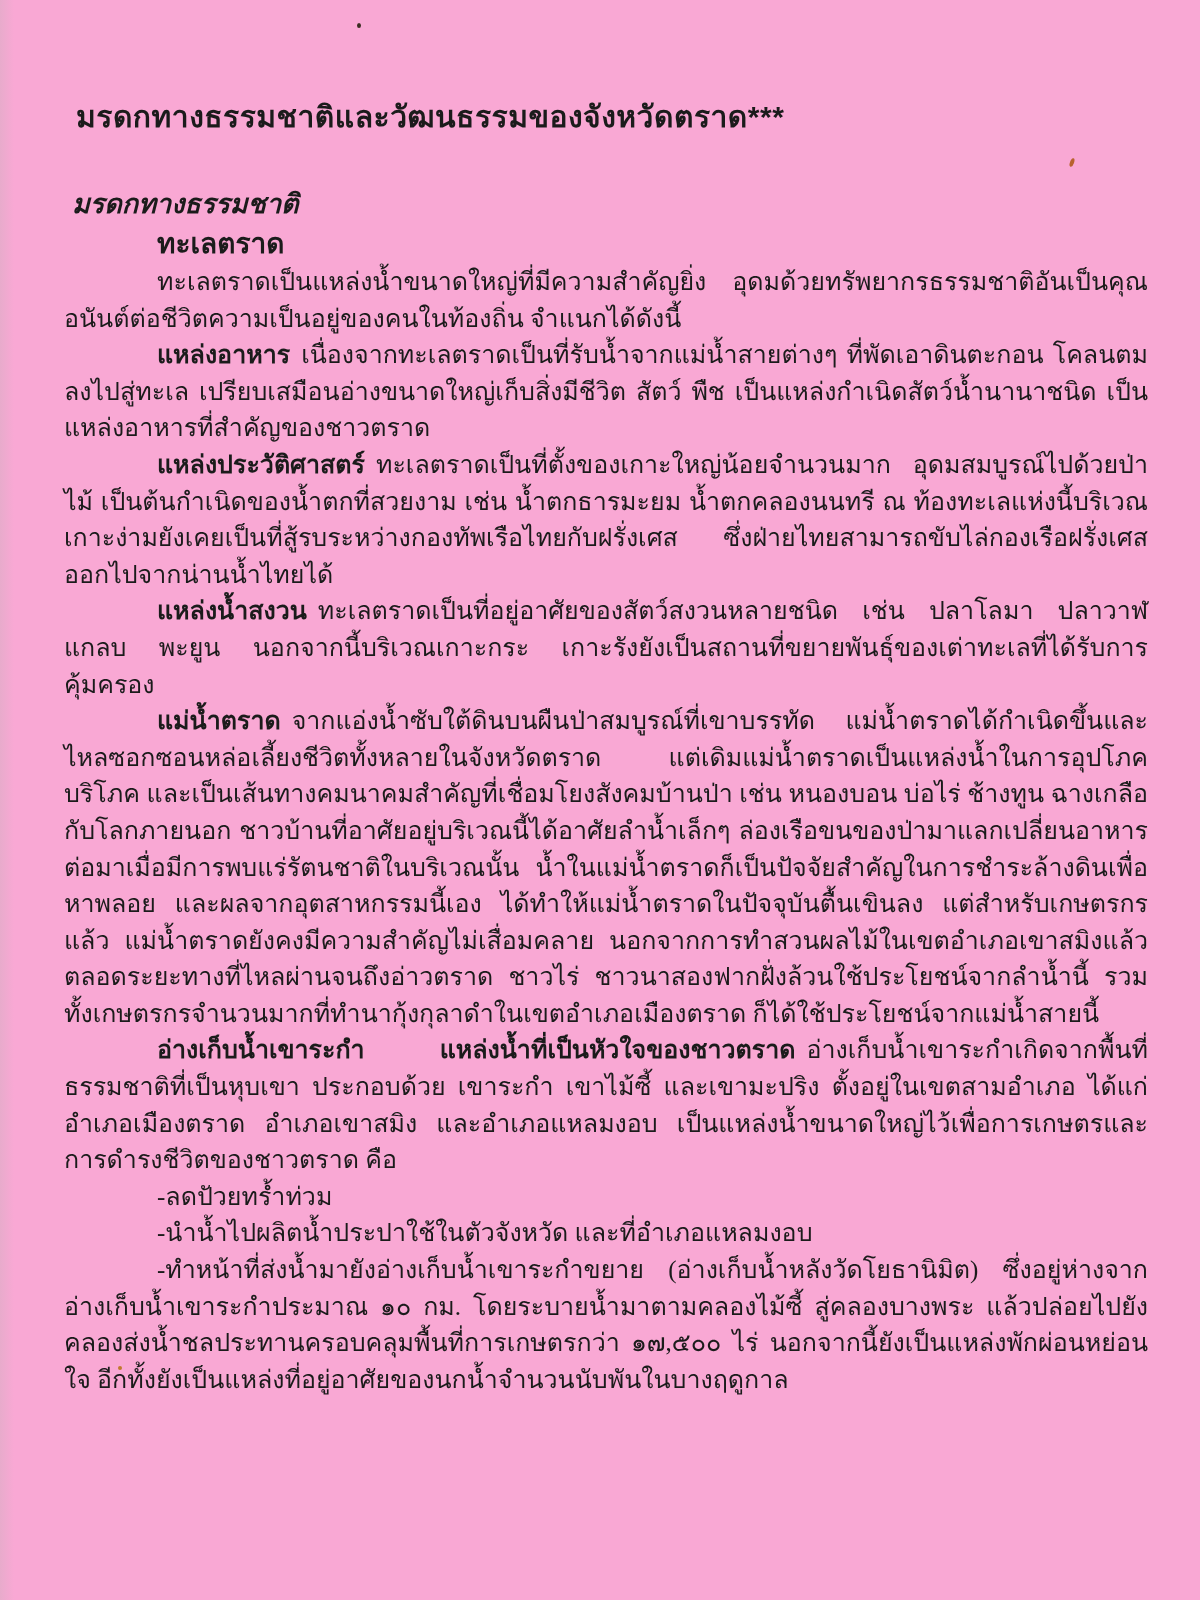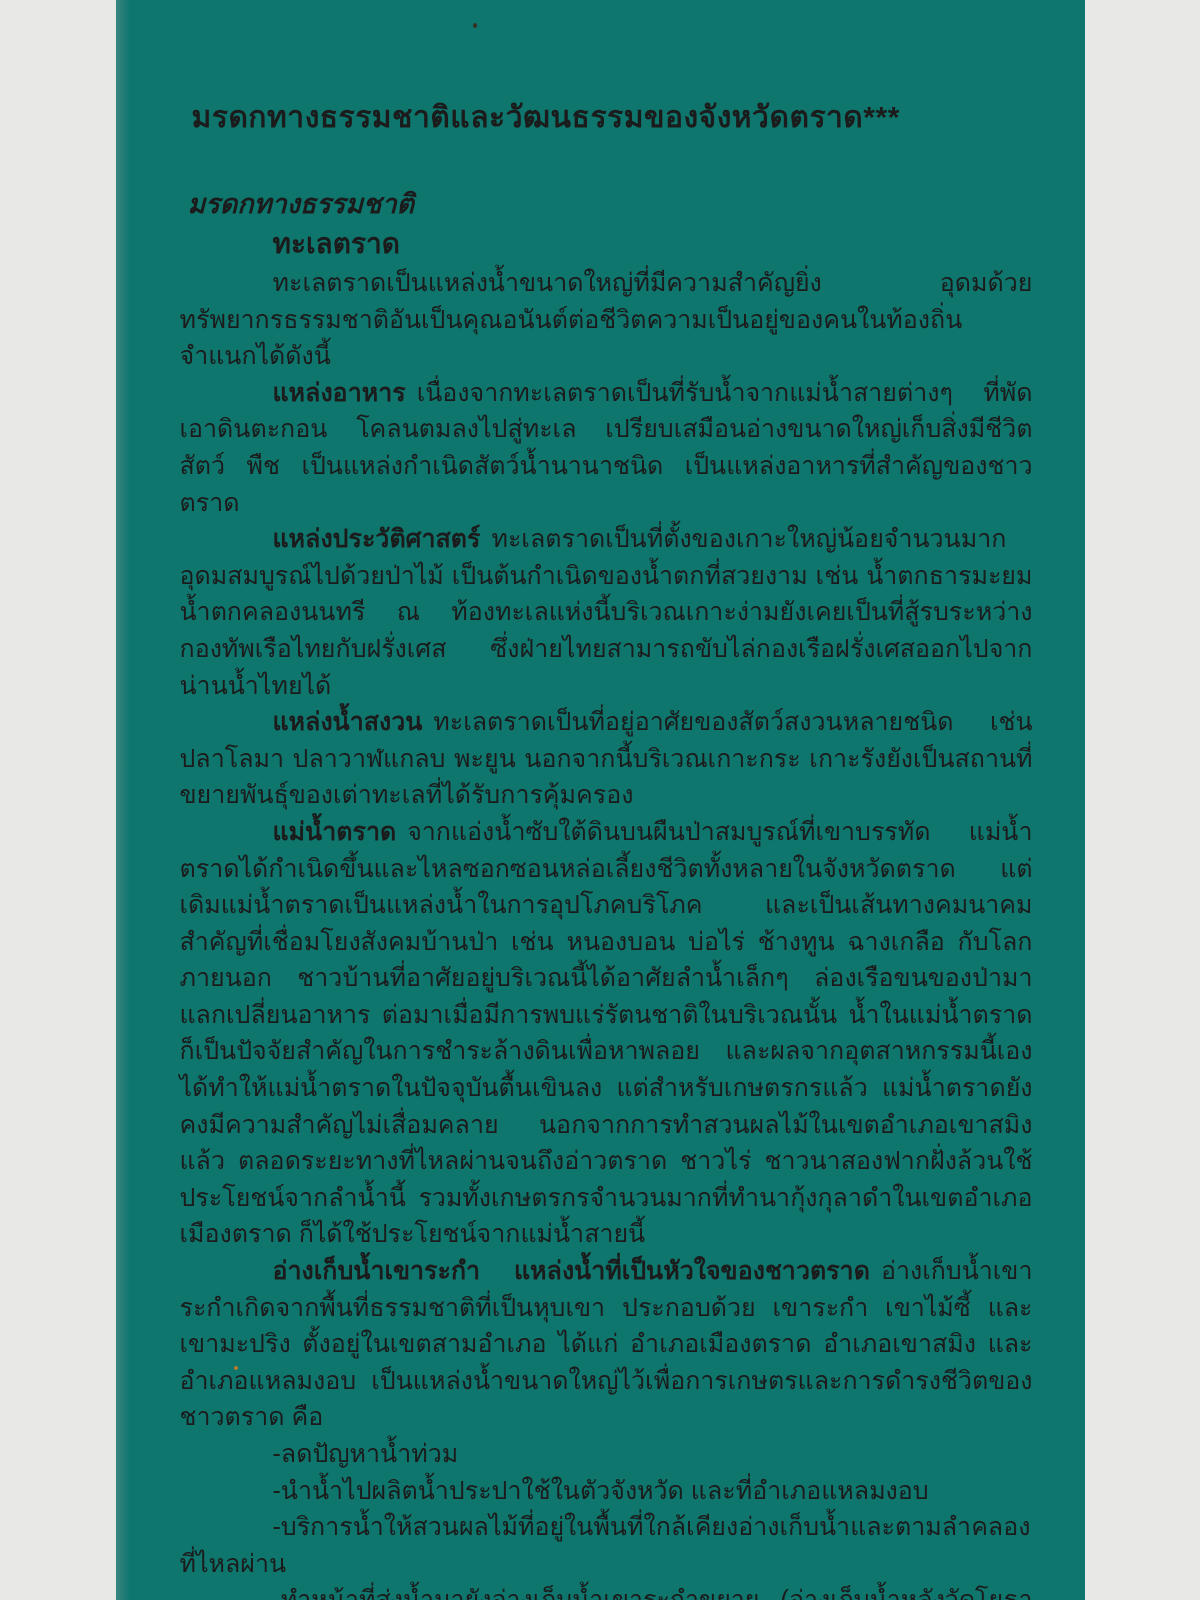--- a/index.html
+++ b/index.html
@@ -2,24 +2,24 @@
 <html><head>
 <meta charset="utf-8">
 <style>
   html, body {
     margin: 0;
     padding: 0;
     background: #e8e8e6;
   }
   .page {
     position: relative;
-    width: 969px;
+    width: 1200px;
     height: 1600px;
     margin: 0 auto;
-    background: #0f766e;
+    background: #f9a8d4;
     color: #1b1b1b;
     font-family: "Liberation Sans", "DejaVu Sans", sans-serif;
     overflow: hidden;
     box-sizing: border-box;
     padding: 96px 52px 0 64px;
   }
   
   .scan-edge-left {
     position: absolute;
     left: 0; top: 0;
@@ -58,20 +58,21 @@
     text-indent: 93px;
   }
   .body-text {
     font-size: 25px;
     line-height: 36.6px;
   }
   p.para, p.list-item {
     margin: 0;
     text-align: justify;
     text-indent: 93px;
+    font-family: Liberation Serif, serif;
   }
   p.list-item { text-align: justify; }
   .lead {
     font-weight: bold;
     margin-right: 11px;
   }
 </style>
 </head>
 <body>
 
@@ -93,19 +94,18 @@
     <p class="para"><span class="lead">แหล่งอาหาร</span><span>เนื่องจากทะเลตราดเป็นที่รับน้ำจากแม่น้ำสายต่างๆ ที่พัดเอาดินตะกอน โคลนตมลงไปสู่ทะเล เปรียบเสมือนอ่างขนาดใหญ่เก็บสิ่งมีชีวิต สัตว์ พืช เป็นแหล่งกำเนิดสัตว์น้ำนานาชนิด เป็นแหล่งอาหารที่สำคัญของชาวตราด</span></p>
 
     <p class="para"><span class="lead">แหล่งประวัติศาสตร์</span><span>ทะเลตราดเป็นที่ตั้งของเกาะใหญ่น้อยจำนวนมาก อุดมสมบูรณ์ไปด้วยป่าไม้ เป็นต้นกำเนิดของน้ำตกที่สวยงาม เช่น น้ำตกธารมะยม น้ำตกคลองนนทรี ณ ท้องทะเลแห่งนี้บริเวณเกาะง่ามยังเคยเป็นที่สู้รบระหว่างกองทัพเรือไทยกับฝรั่งเศส ซึ่งฝ่ายไทยสามารถขับไล่กองเรือฝรั่งเศสออกไปจากน่านน้ำไทยได้</span></p>
 
     <p class="para"><span class="lead">แหล่งน้ำสงวน</span><span>ทะเลตราดเป็นที่อยู่อาศัยของสัตว์สงวนหลายชนิด เช่น ปลาโลมา ปลาวาฬแกลบ พะยูน นอกจากนี้บริเวณเกาะกระ เกาะรังยังเป็นสถานที่ขยายพันธุ์ของเต่าทะเลที่ได้รับการคุ้มครอง</span></p>
 
     <p class="para"><span class="lead">แม่น้ำตราด</span><span>จากแอ่งน้ำซับใต้ดินบนผืนป่าสมบูรณ์ที่เขาบรรทัด แม่น้ำตราดได้กำเนิดขึ้นและไหลซอกซอนหล่อเลี้ยงชีวิตทั้งหลายในจังหวัดตราด แต่เดิมแม่น้ำตราดเป็นแหล่งน้ำในการอุปโภคบริโภค และเป็นเส้นทางคมนาคมสำคัญที่เชื่อมโยงสังคมบ้านป่า เช่น หนองบอน บ่อไร่ ช้างทูน ฉางเกลือ กับโลกภายนอก ชาวบ้านที่อาศัยอยู่บริเวณนี้ได้อาศัยลำน้ำเล็กๆ ล่องเรือขนของป่ามาแลกเปลี่ยนอาหาร ต่อมาเมื่อมีการพบแร่รัตนชาติในบริเวณนั้น น้ำในแม่น้ำตราดก็เป็นปัจจัยสำคัญในการชำระล้างดินเพื่อหาพลอย และผลจากอุตสาหกรรมนี้เอง ได้ทำให้แม่น้ำตราดในปัจจุบันตื้นเขินลง แต่สำหรับเกษตรกรแล้ว แม่น้ำตราดยังคงมีความสำคัญไม่เสื่อมคลาย นอกจากการทำสวนผลไม้ในเขตอำเภอเขาสมิงแล้ว ตลอดระยะทางที่ไหลผ่านจนถึงอ่าวตราด ชาวไร่ ชาวนาสองฟากฝั่งล้วนใช้ประโยชน์จากลำน้ำนี้ รวมทั้งเกษตรกรจำนวนมากที่ทำนากุ้งกุลาดำในเขตอำเภอเมืองตราด ก็ได้ใช้ประโยชน์จากแม่น้ำสายนี้</span></p>
 
     <p class="para"><span class="lead">อ่างเก็บน้ำเขาระกำ แหล่งน้ำที่เป็นหัวใจของชาวตราด</span><span>อ่างเก็บน้ำเขาระกำเกิดจากพื้นที่ธรรมชาติที่เป็นหุบเขา ประกอบด้วย เขาระกำ เขาไม้ซี้ และเขามะปริง ตั้งอยู่ในเขตสามอำเภอ ได้แก่ อำเภอเมืองตราด อำเภอเขาสมิง และอำเภอแหลมงอบ เป็นแหล่งน้ำขนาดใหญ่ไว้เพื่อการเกษตรและการดำรงชีวิตของชาวตราด คือ</span></p>
 
-    <p class="list-item">-ลดปัญหาน้ำท่วม</p>
+    <p class="list-item">-ลดปัวยทร้ำท่วม</p>
     <p class="list-item">-นำน้ำไปผลิตน้ำประปาใช้ในตัวจังหวัด และที่อำเภอแหลมงอบ</p>
-    <p class="list-item">-บริการน้ำให้สวนผลไม้ที่อยู่ในพื้นที่ใกล้เคียงอ่างเก็บน้ำและตามลำคลองที่ไหลผ่าน</p>
     <p class="list-item">-ทำหน้าที่ส่งน้ำมายังอ่างเก็บน้ำเขาระกำขยาย (อ่างเก็บน้ำหลังวัดโยธานิมิต) ซึ่งอยู่ห่างจากอ่างเก็บน้ำเขาระกำประมาณ ๑๐ กม. โดยระบายน้ำมาตามคลองไม้ซี้ สู่คลองบางพระ แล้วปล่อยไปยังคลองส่งน้ำชลประทานครอบคลุมพื้นที่การเกษตรกว่า ๑๗,๕๐๐ ไร่ นอกจากนี้ยังเป็นแหล่งพักผ่อนหย่อนใจ อีกทั้งยังเป็นแหล่งที่อยู่อาศัยของนกน้ำจำนวนนับพันในบางฤดูกาล</p>
 
   </div>
 </div>
 
 </body></html>

